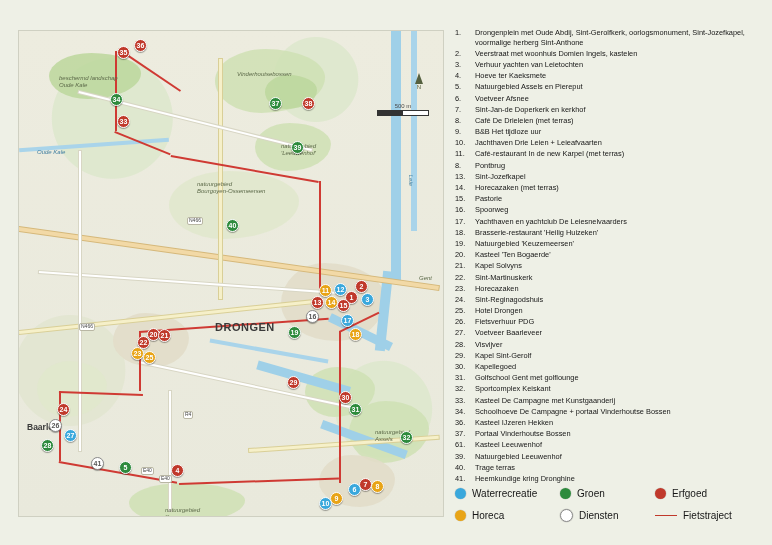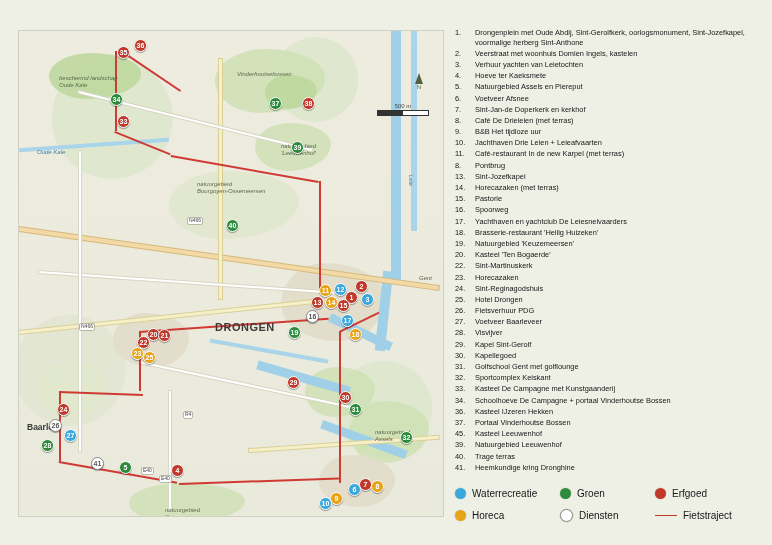--- a/index.html
+++ b/index.html
@@ -432,20 +432,24 @@
       </div>
       <div class="list-row">
         <div class="list-num">19.</div>
         <div class="list-txt">Natuurgebied 'Keuzemeersen'</div>
       </div>
       <div class="list-row">
         <div class="list-num">20.</div>
         <div class="list-txt">Kasteel 'Ten Bogaerde'</div>
       </div>
       <div class="list-row">
+        <div class="list-num">21.</div>
+        <div class="list-txt">Kapel Solvyns</div>
+      </div>
+      <div class="list-row">
         <div class="list-num">22.</div>
         <div class="list-txt">Sint-Martinuskerk</div>
       </div>
       <div class="list-row">
         <div class="list-num">23.</div>
         <div class="list-txt">Horecazaken</div>
       </div>
       <div class="list-row">
         <div class="list-num">24.</div>
         <div class="list-txt">Sint-Reginagodshuis</div>
@@ -492,21 +496,21 @@
       </div>
       <div class="list-row">
         <div class="list-num">36.</div>
         <div class="list-txt">Kasteel IJzeren Hekken</div>
       </div>
       <div class="list-row">
         <div class="list-num">37.</div>
         <div class="list-txt">Portaal Vinderhoutse Bossen</div>
       </div>
       <div class="list-row">
-        <div class="list-num">45.</div>
+        <div class="list-num">61.</div>
         <div class="list-txt">Kasteel Leeuwenhof</div>
       </div>
       <div class="list-row">
         <div class="list-num">39.</div>
         <div class="list-txt">Natuurgebied Leeuwenhof</div>
       </div>
       <div class="list-row">
         <div class="list-num">40.</div>
         <div class="list-txt">Trage terras</div>
       </div>

